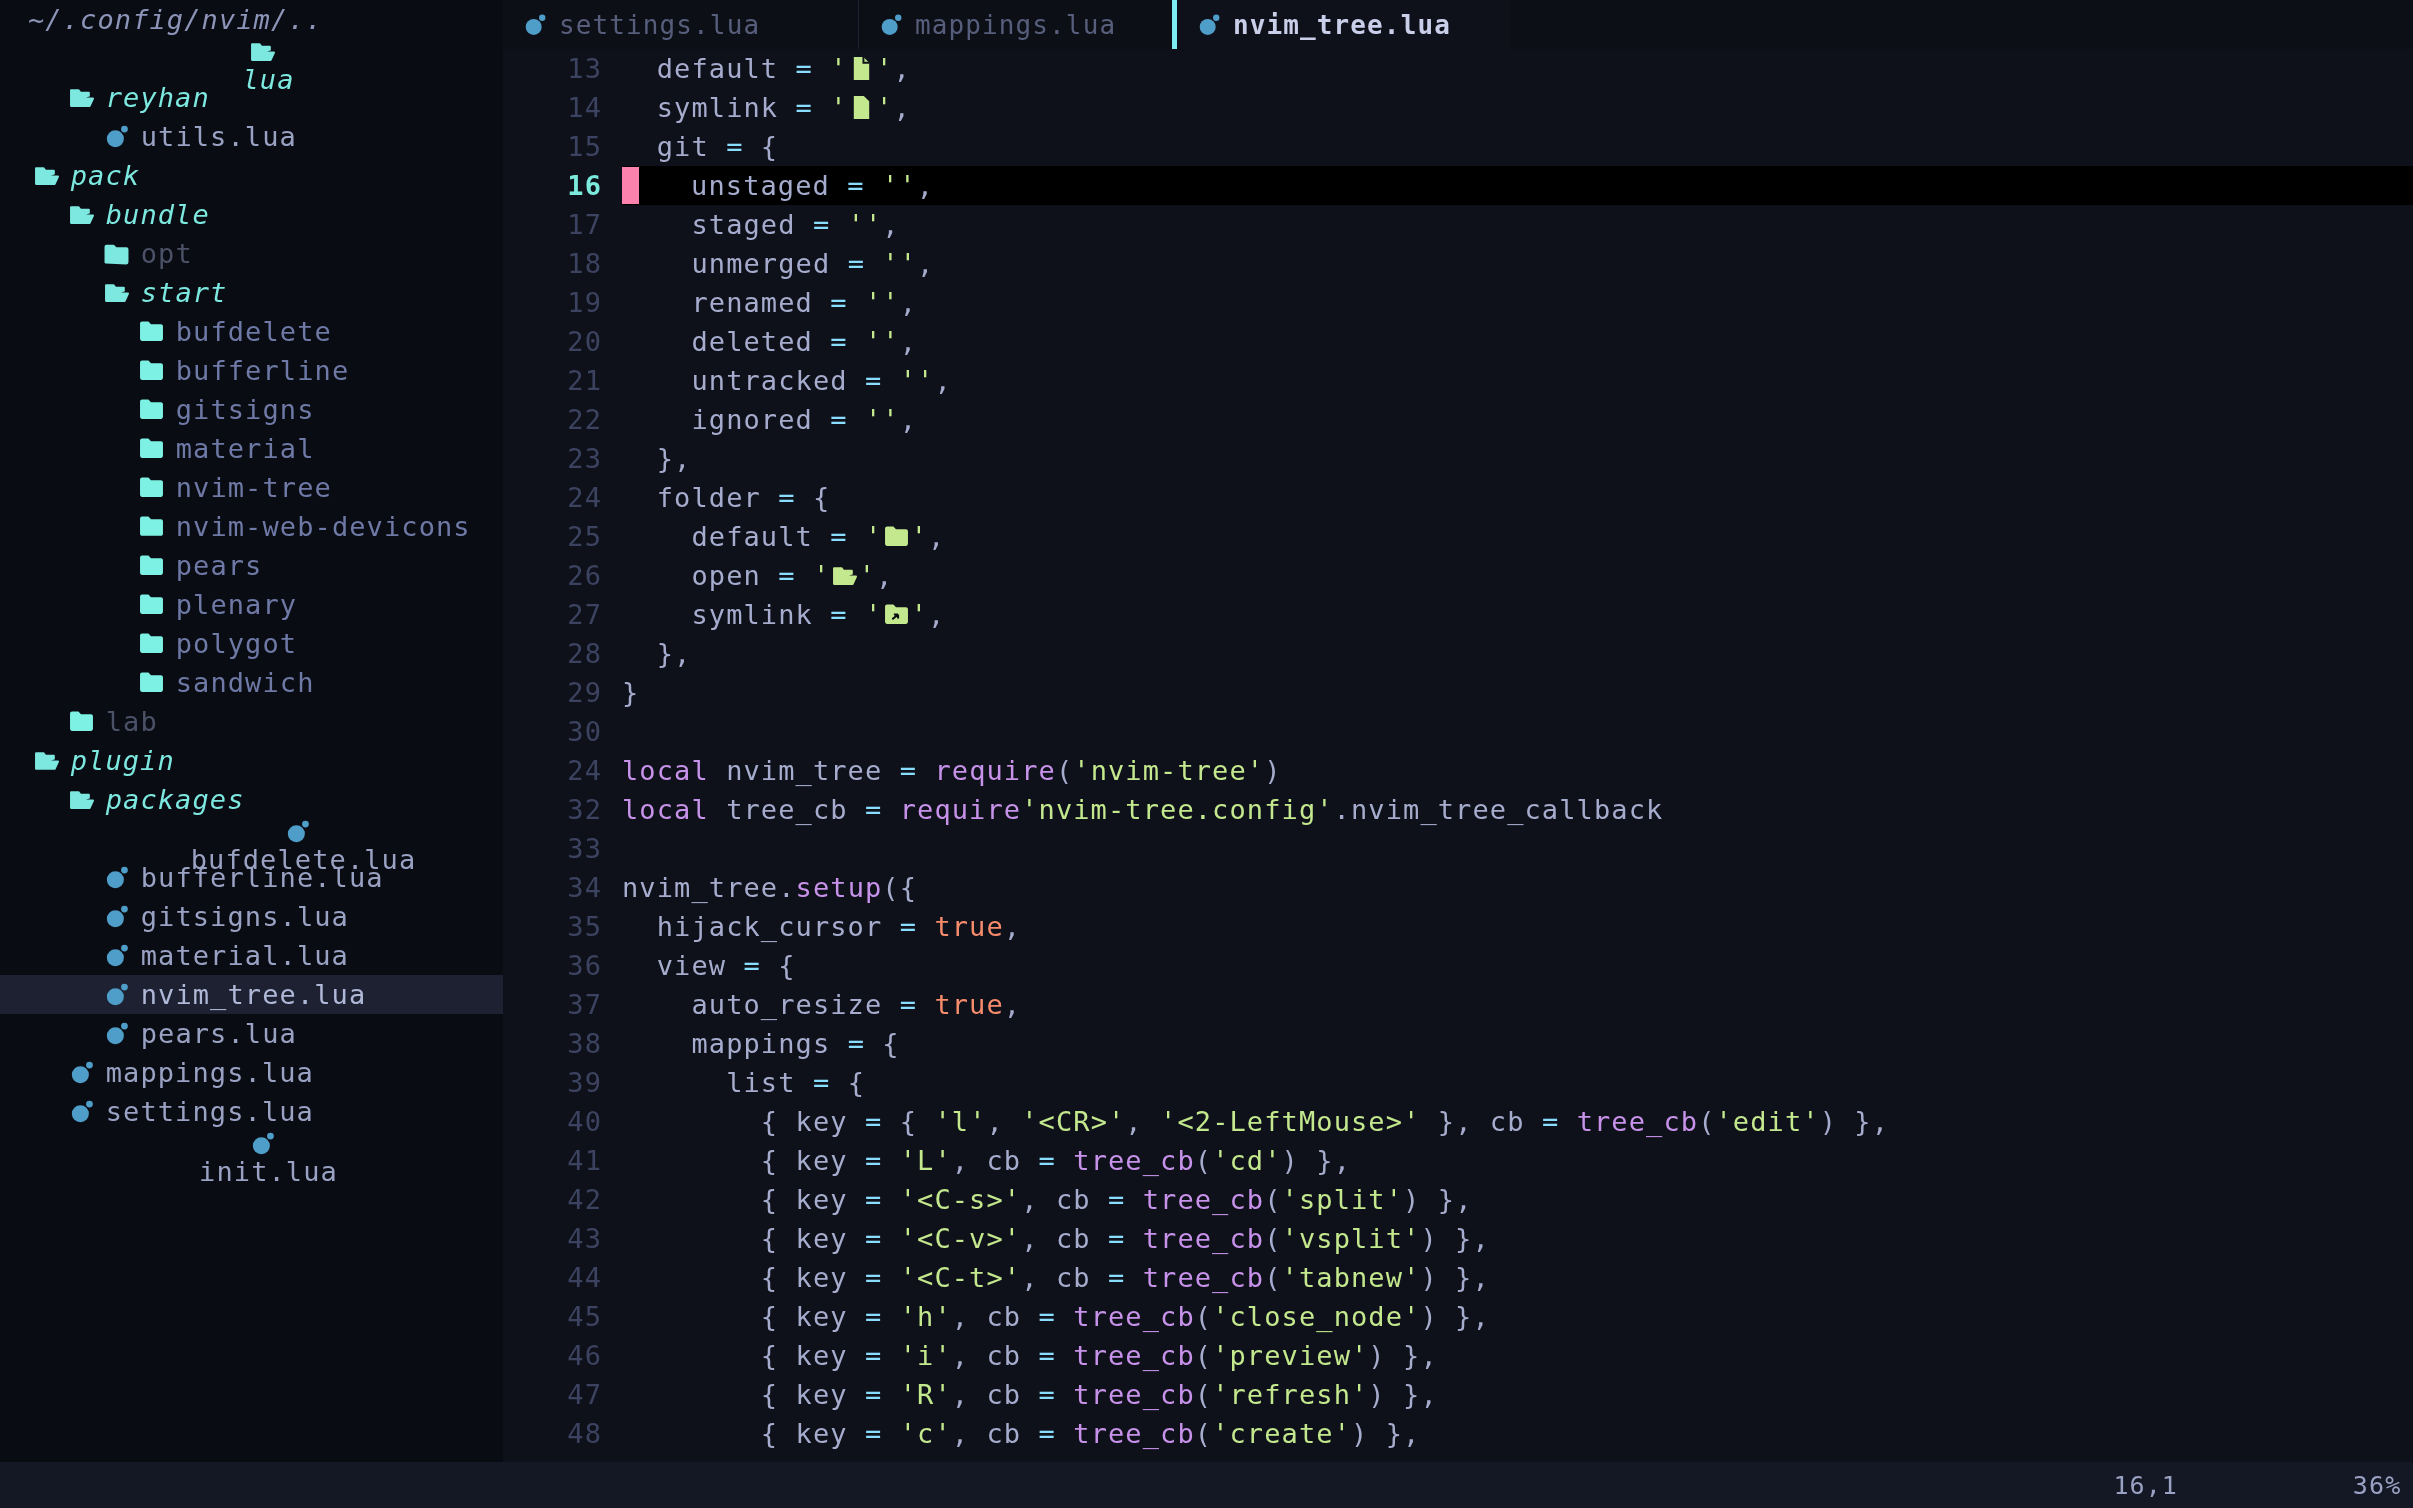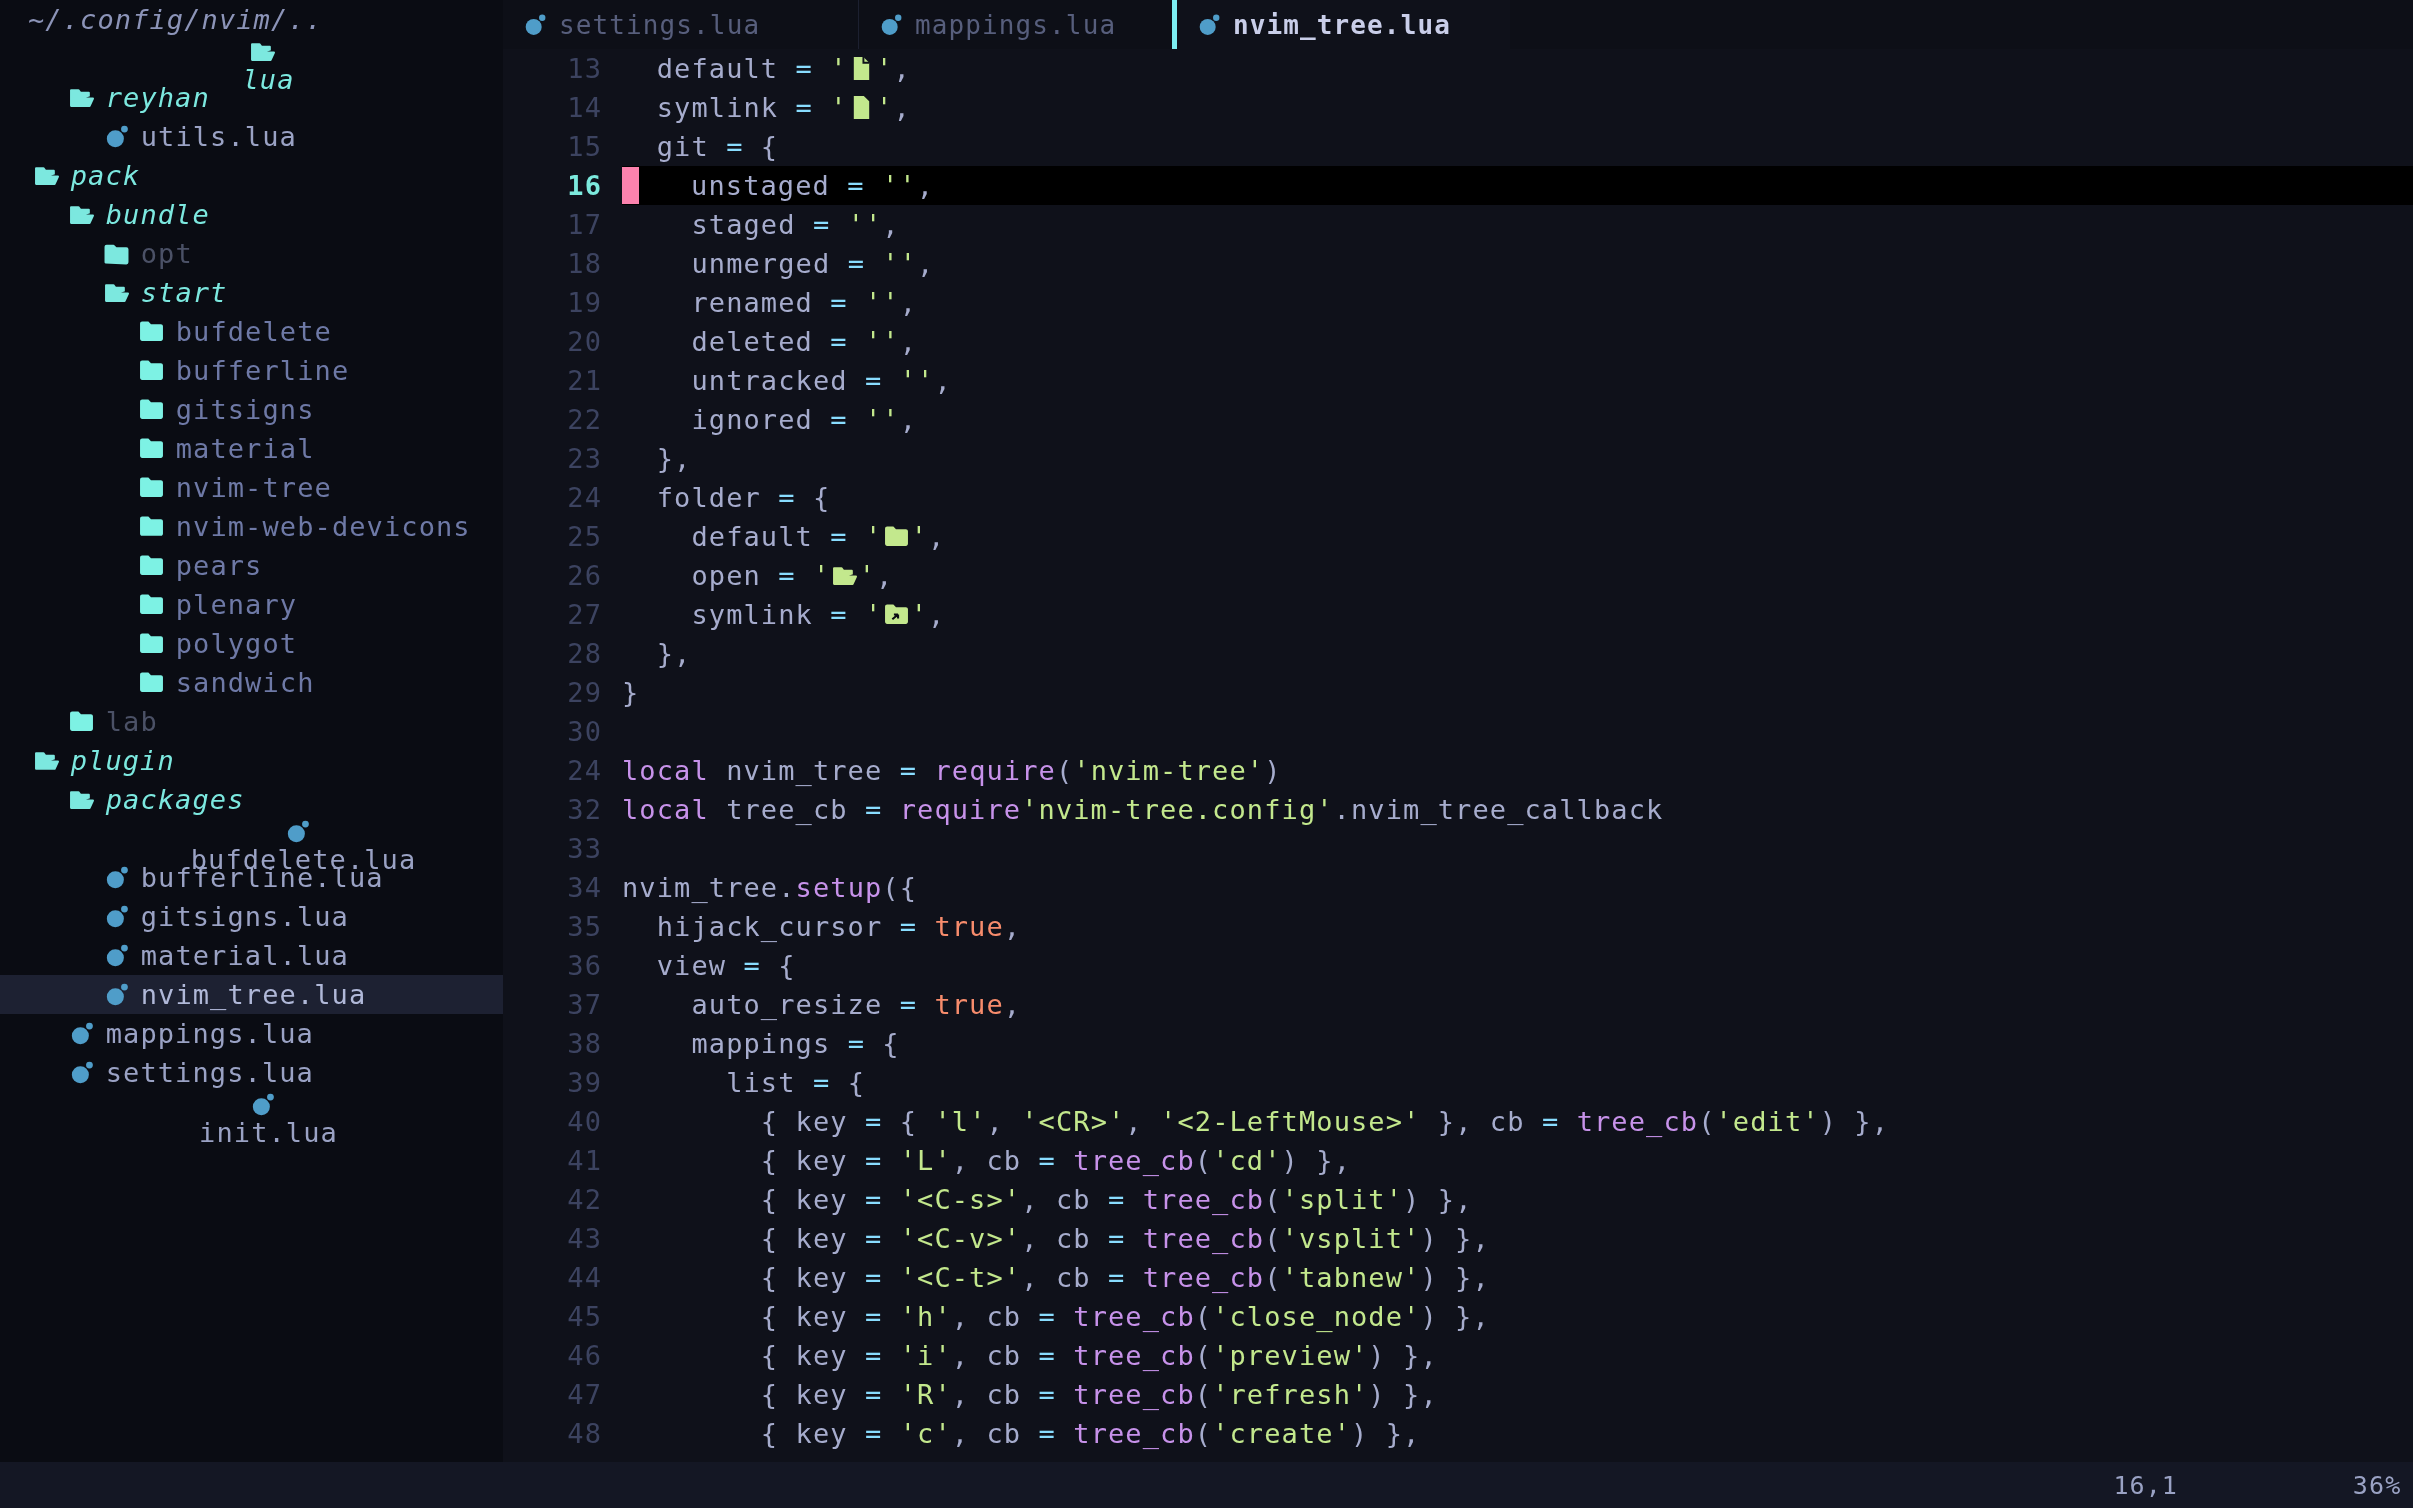--- a/index.html
+++ b/index.html
@@ -143,20 +143,24 @@
             <circle cx="18" cy="4.5" r="3"></circle>
           </svg></span><span class="t-file">gitsigns.lua</span></div>
       <div class="tree-row" style="padding-left: 104px;"><span class="tree-icon i-blue"><svg viewBox="0 0 22 22">
             <circle cx="10" cy="13" r="7.5"></circle>
             <circle cx="18" cy="4.5" r="3"></circle>
           </svg></span><span class="t-file">material.lua</span></div>
       <div class="tree-row selected" style="padding-left: 104px;"><span class="tree-icon i-blue"><svg viewBox="0 0 22 22">
             <circle cx="10" cy="13" r="7.5"></circle>
             <circle cx="18" cy="4.5" r="3"></circle>
           </svg></span><span class="t-file">nvim_tree.lua</span></div>
+      <div class="tree-row" style="padding-left: 104px;"><span class="tree-icon i-blue"><svg viewBox="0 0 22 22">
+            <circle cx="10" cy="13" r="7.5"></circle>
+            <circle cx="18" cy="4.5" r="3"></circle>
+          </svg></span><span class="t-file">pears.lua</span></div>
       <div class="tree-row" style="padding-left: 69px;"><span class="tree-icon i-blue"><svg viewBox="0 0 22 22">
             <circle cx="10" cy="13" r="7.5"></circle>
             <circle cx="18" cy="4.5" r="3"></circle>
           </svg></span><span class="t-file">mappings.lua</span></div>
       <div class="tree-row" style="padding-left: 69px;"><span class="tree-icon i-blue"><svg viewBox="0 0 22 22">
             <circle cx="10" cy="13" r="7.5"></circle>
             <circle cx="18" cy="4.5" r="3"></circle>
           </svg></span><span class="t-file">settings.lua</span></div>
       <div class="tree-row" style="padding-left: 34px; flex-direction: column;"><span class="tree-icon i-blue"><svg viewBox="0 0 22 22">
             <circle cx="10" cy="13" r="7.5"></circle>

